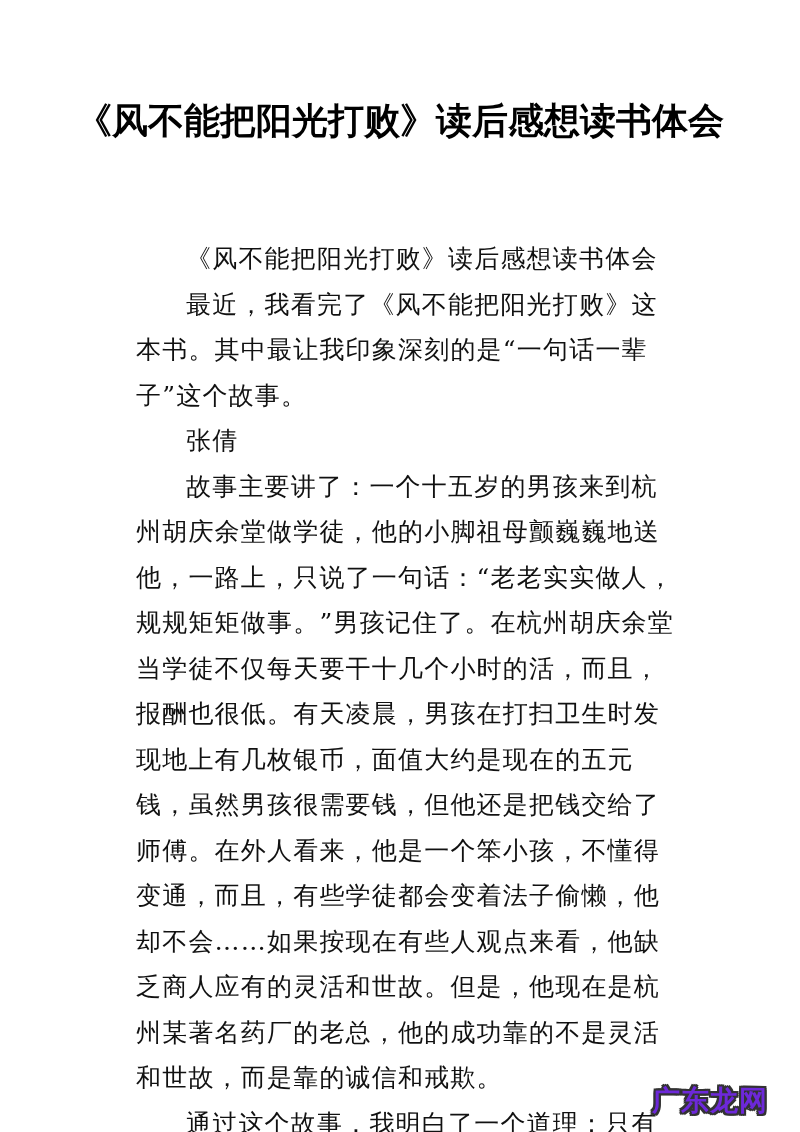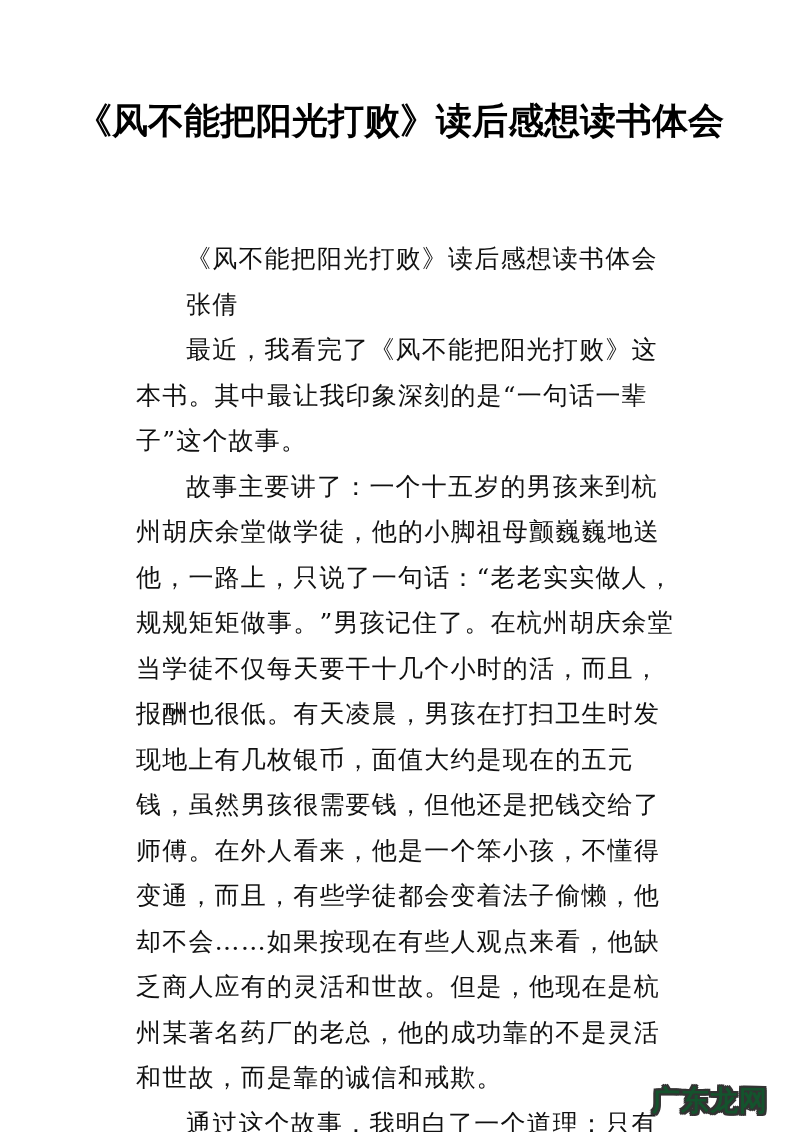--- a/index.html
+++ b/index.html
@@ -13,31 +13,31 @@
     font-size: 36px; line-height: 52px; color: #000000;
   }
   .body-text {
     position: absolute; left: 136px; top: 236px; width: 540px;
     font-size: 25px; line-height: 45.5px; letter-spacing: 1.2px;
   }
   .body-text p { margin: 0; text-indent: 50px; }
   .watermark {
     position: absolute; right: 32px; bottom: 12px;
     font-family: "DejaVu Sans", "Liberation Sans", sans-serif; font-weight: bold;
-    font-size: 28px; color: #14532d; letter-spacing: 1px;
+    font-size: 28px; color: #6d28d9; letter-spacing: 1px;
     text-shadow: -2px -2px 0 #333, 2px -2px 0 #333, -2px 2px 0 #333, 2px 2px 0 #333,
                  0 2px 0 #333, 0 -2px 0 #333, 2px 0 0 #333, -2px 0 0 #333;
   }
 </style>
 </head>
 <body>
 
 <div class="title">《风不能把阳光打败》读后感想读书体会</div>
 
 <div class="body-text">
   <p>《风不能把阳光打败》读后感想读书体会</p>
+  <p>最近，我看完了《风不能把阳光打败》这本书。其中最让我印象深刻的是“一句话一辈子”这个故事。</p>
   <p>张倩</p>
-  <p>最近，我看完了《风不能把阳光打败》这本书。其中最让我印象深刻的是“一句话一辈子”这个故事。</p>
   <p>故事主要讲了：一个十五岁的男孩来到杭州胡庆余堂做学徒，他的小脚祖母颤巍巍地送他，一路上，只说了一句话：“老老实实做人，规规矩矩做事。”男孩记住了。在杭州胡庆余堂当学徒不仅每天要干十几个小时的活，而且，报酬也很低。有天凌晨，男孩在打扫卫生时发现地上有几枚银币，面值大约是现在的五元钱，虽然男孩很需要钱，但他还是把钱交给了师傅。在外人看来，他是一个笨小孩，不懂得变通，而且，有些学徒都会变着法子偷懒，他却不会……如果按现在有些人观点来看，他缺乏商人应有的灵活和世故。但是，他现在是杭州某著名药厂的老总，他的成功靠的不是灵活和世故，而是靠的诚信和戒欺。</p>
   <p>通过这个故事，我明白了一个道理：只有做到</p>
 </div>
 
 <div class="watermark">广东龙网</div>
 
 </body></html>

